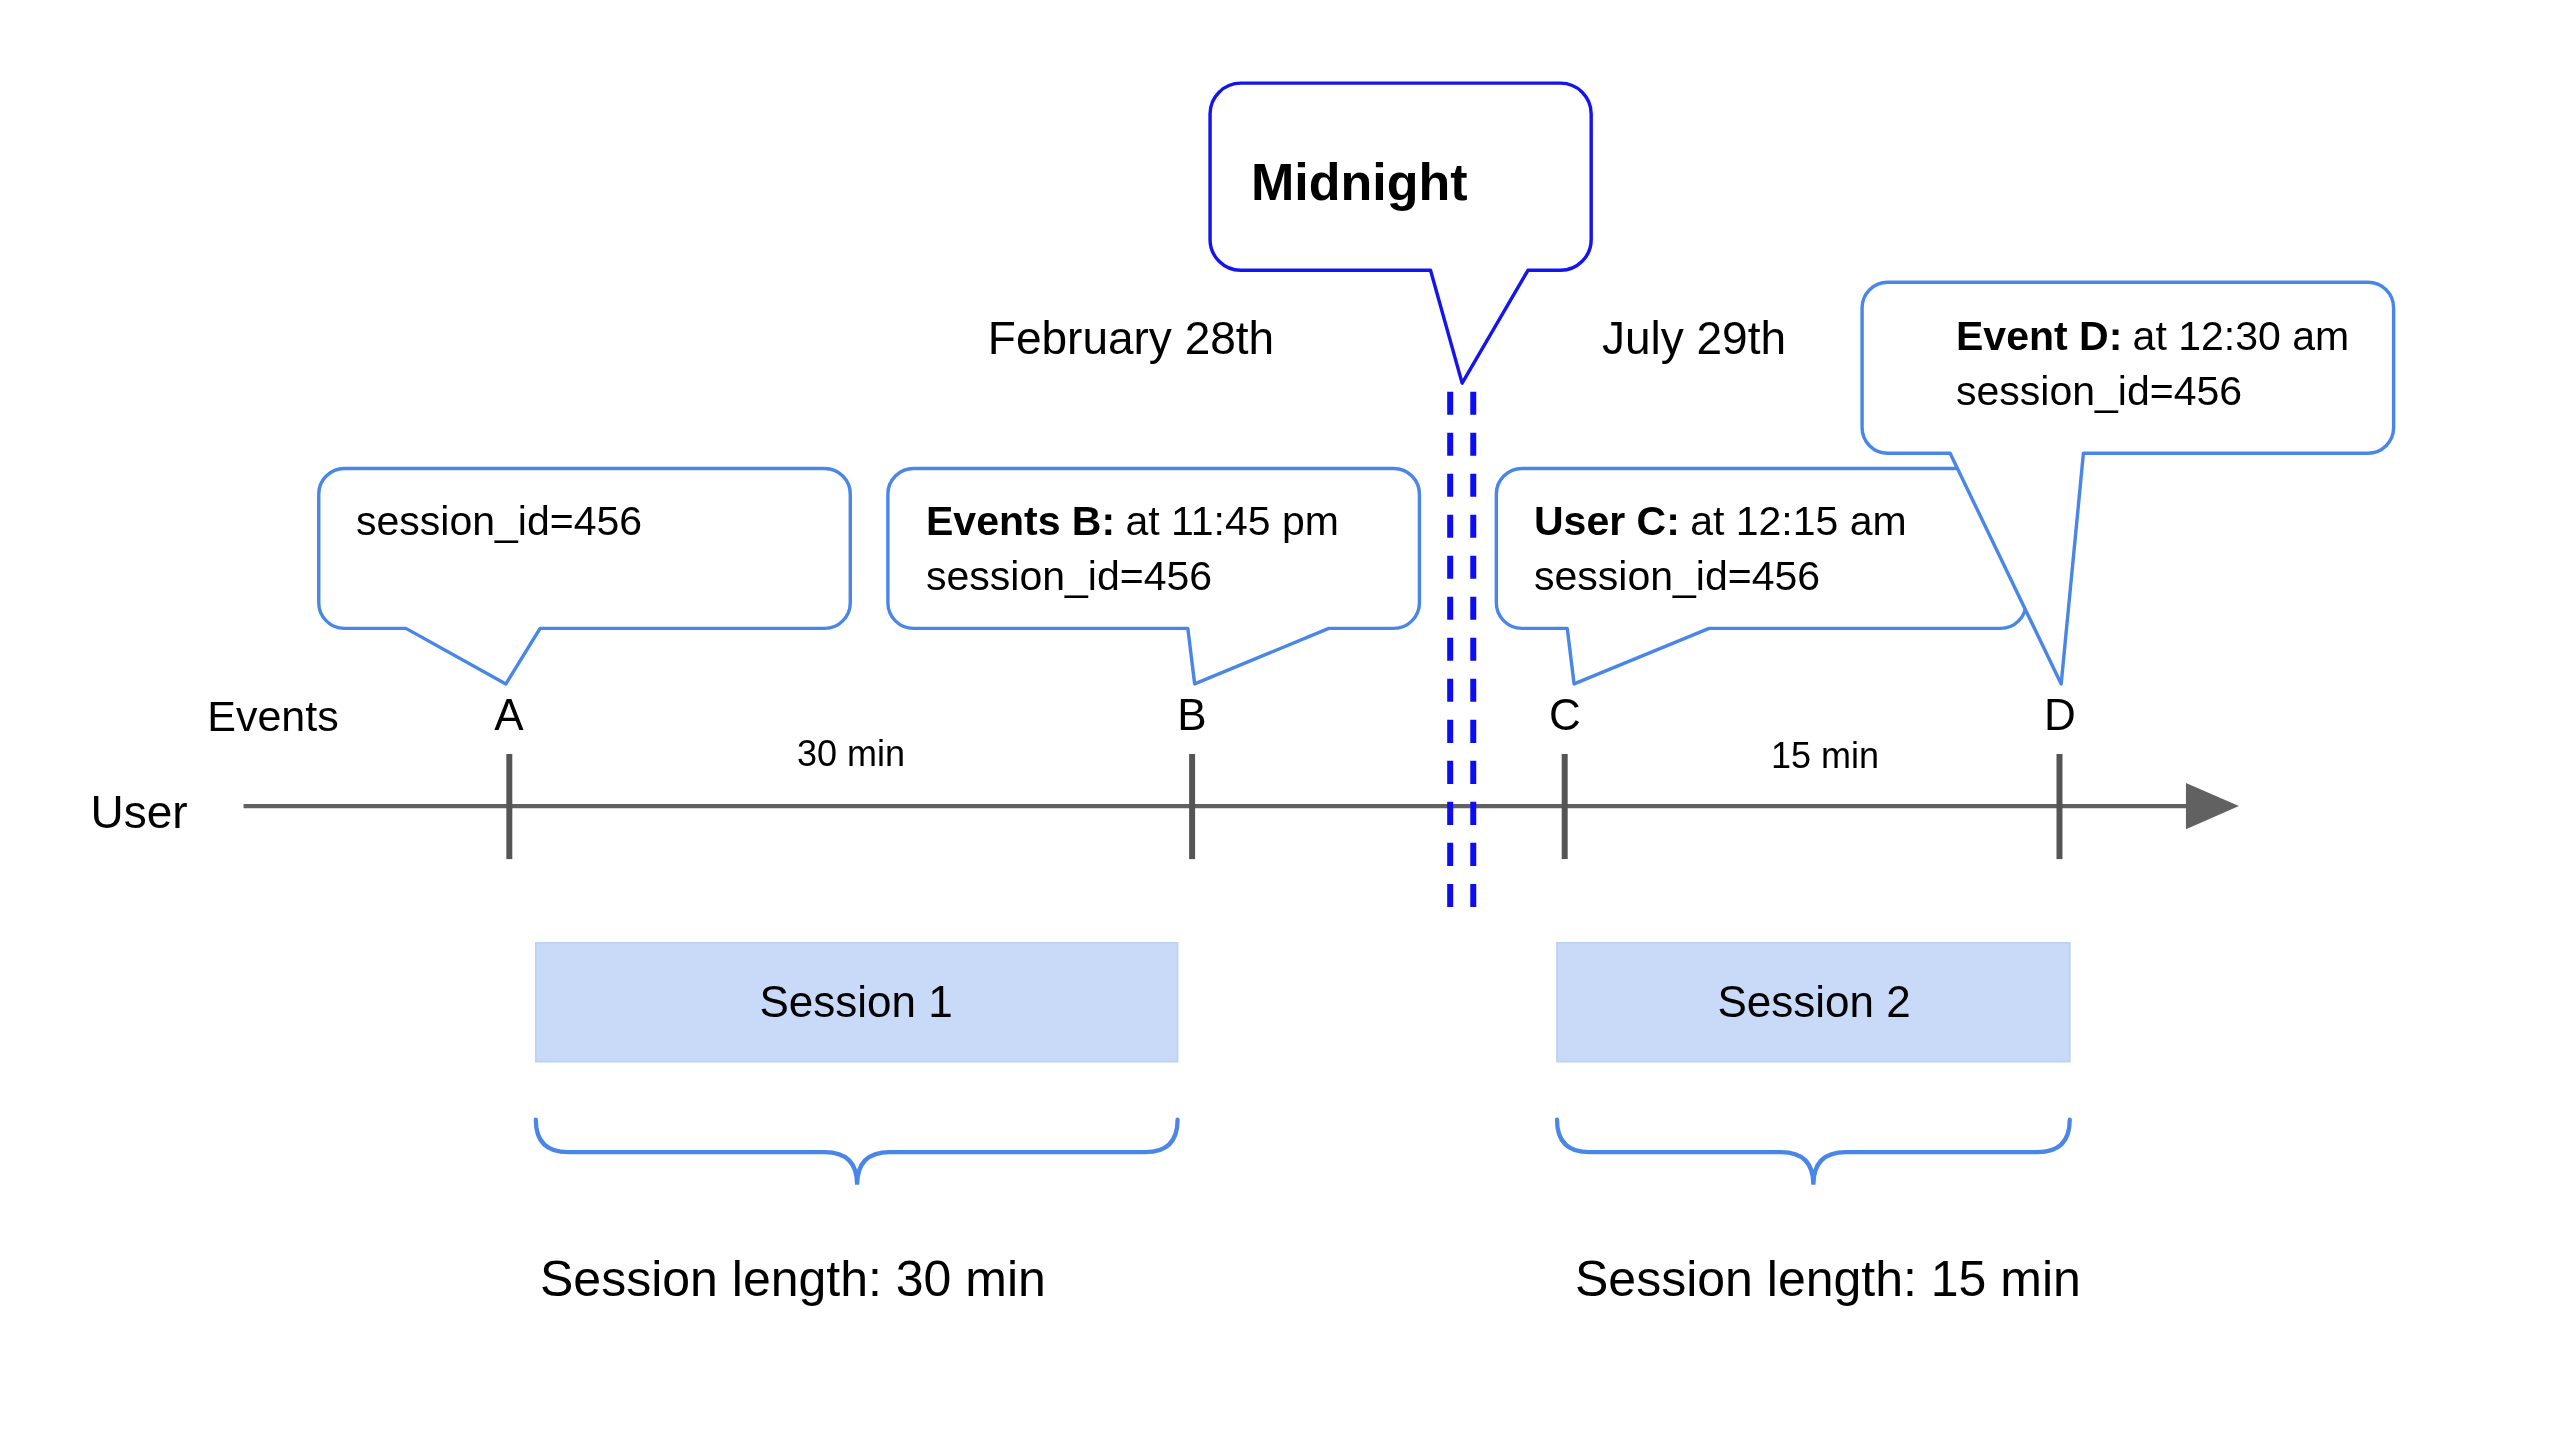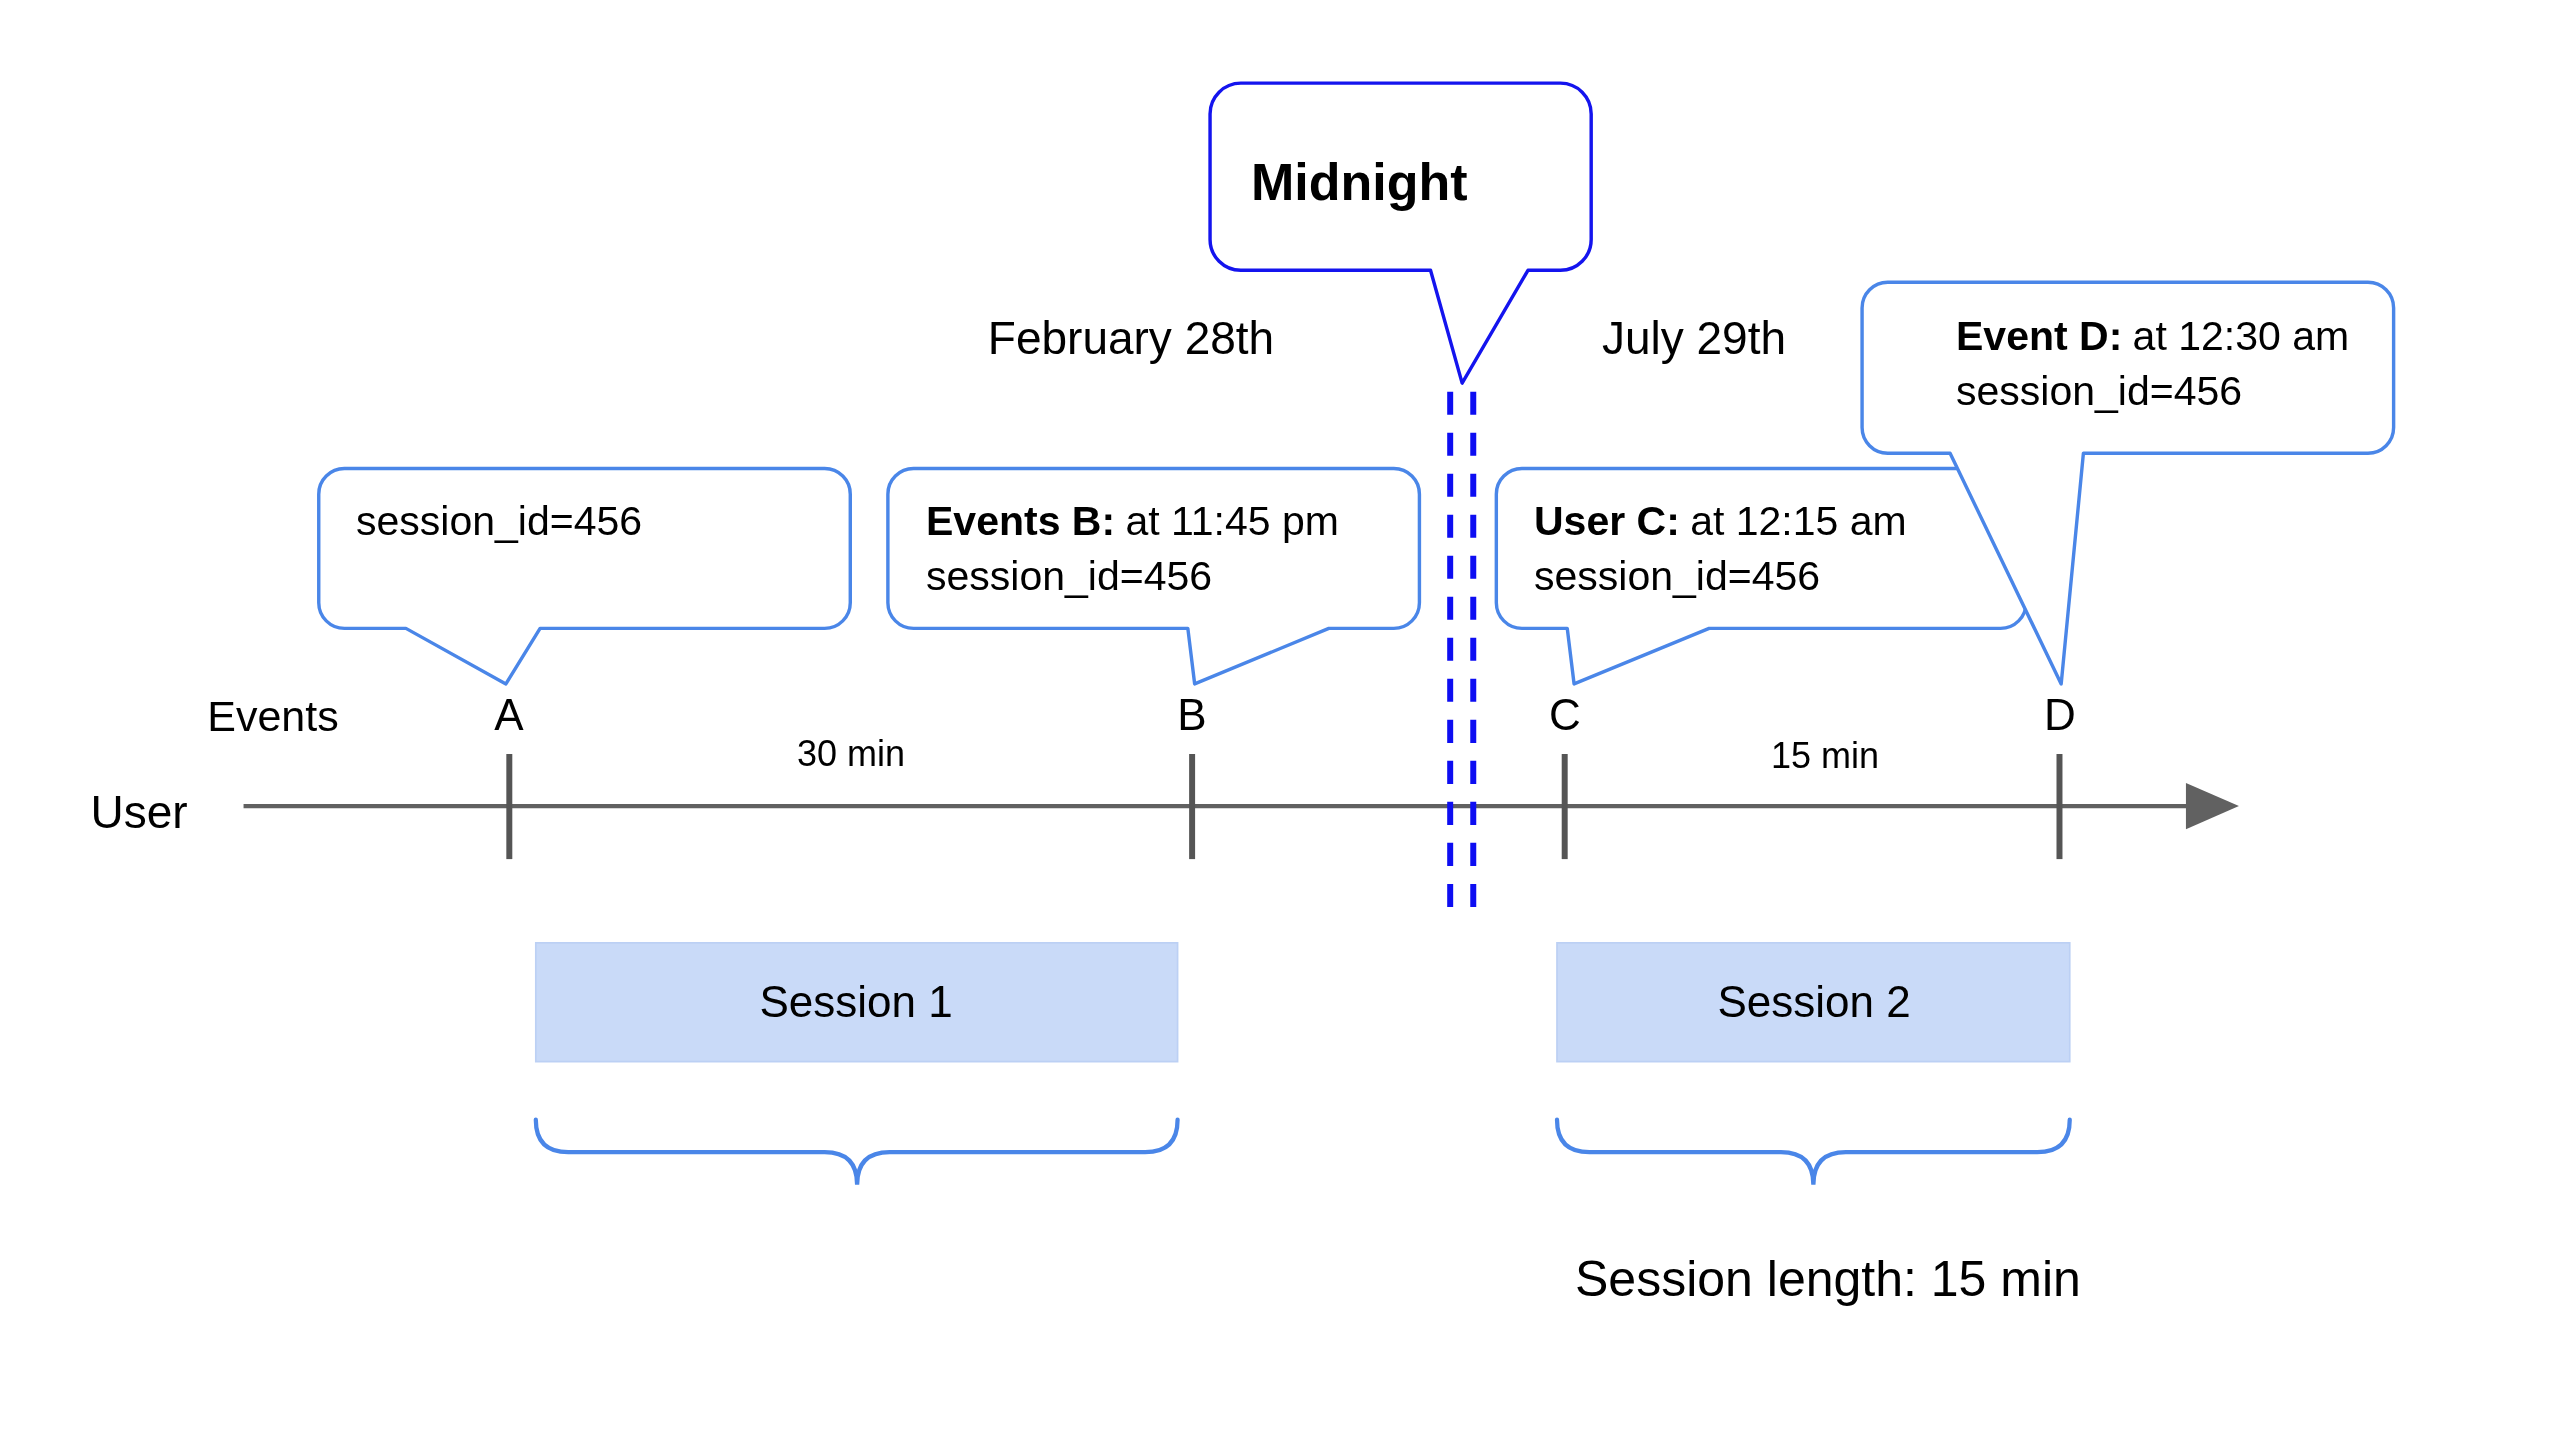--- a/index.html
+++ b/index.html
@@ -100,16 +100,17 @@
   <div class="txt tick-label hcenter" style="left:1192px;top:689px;">B</div>
   <div class="txt tick-label hcenter" style="left:1565px;top:689px;">C</div>
   <div class="txt tick-label hcenter" style="left:2060px;top:689px;">D</div>
 
   <div class="txt interval-label center" style="left:851px;top:754px;">30 min</div>
   <div class="txt interval-label center" style="left:1825px;top:756px;">15 min</div>
 
   <div class="txt session-name center" style="left:856px;top:1002px;">Session 1</div>
   <div class="txt session-name center" style="left:1814px;top:1002px;">Session 2</div>
 
+  <div class="txt session-length" style="left:540px;top:1250px;">Session length: 30 min</div>
   <div class="txt session-length" style="left:1575px;top:1250px;">Session length: 15 min</div>
 
 </div>
 
 
 </body></html>

